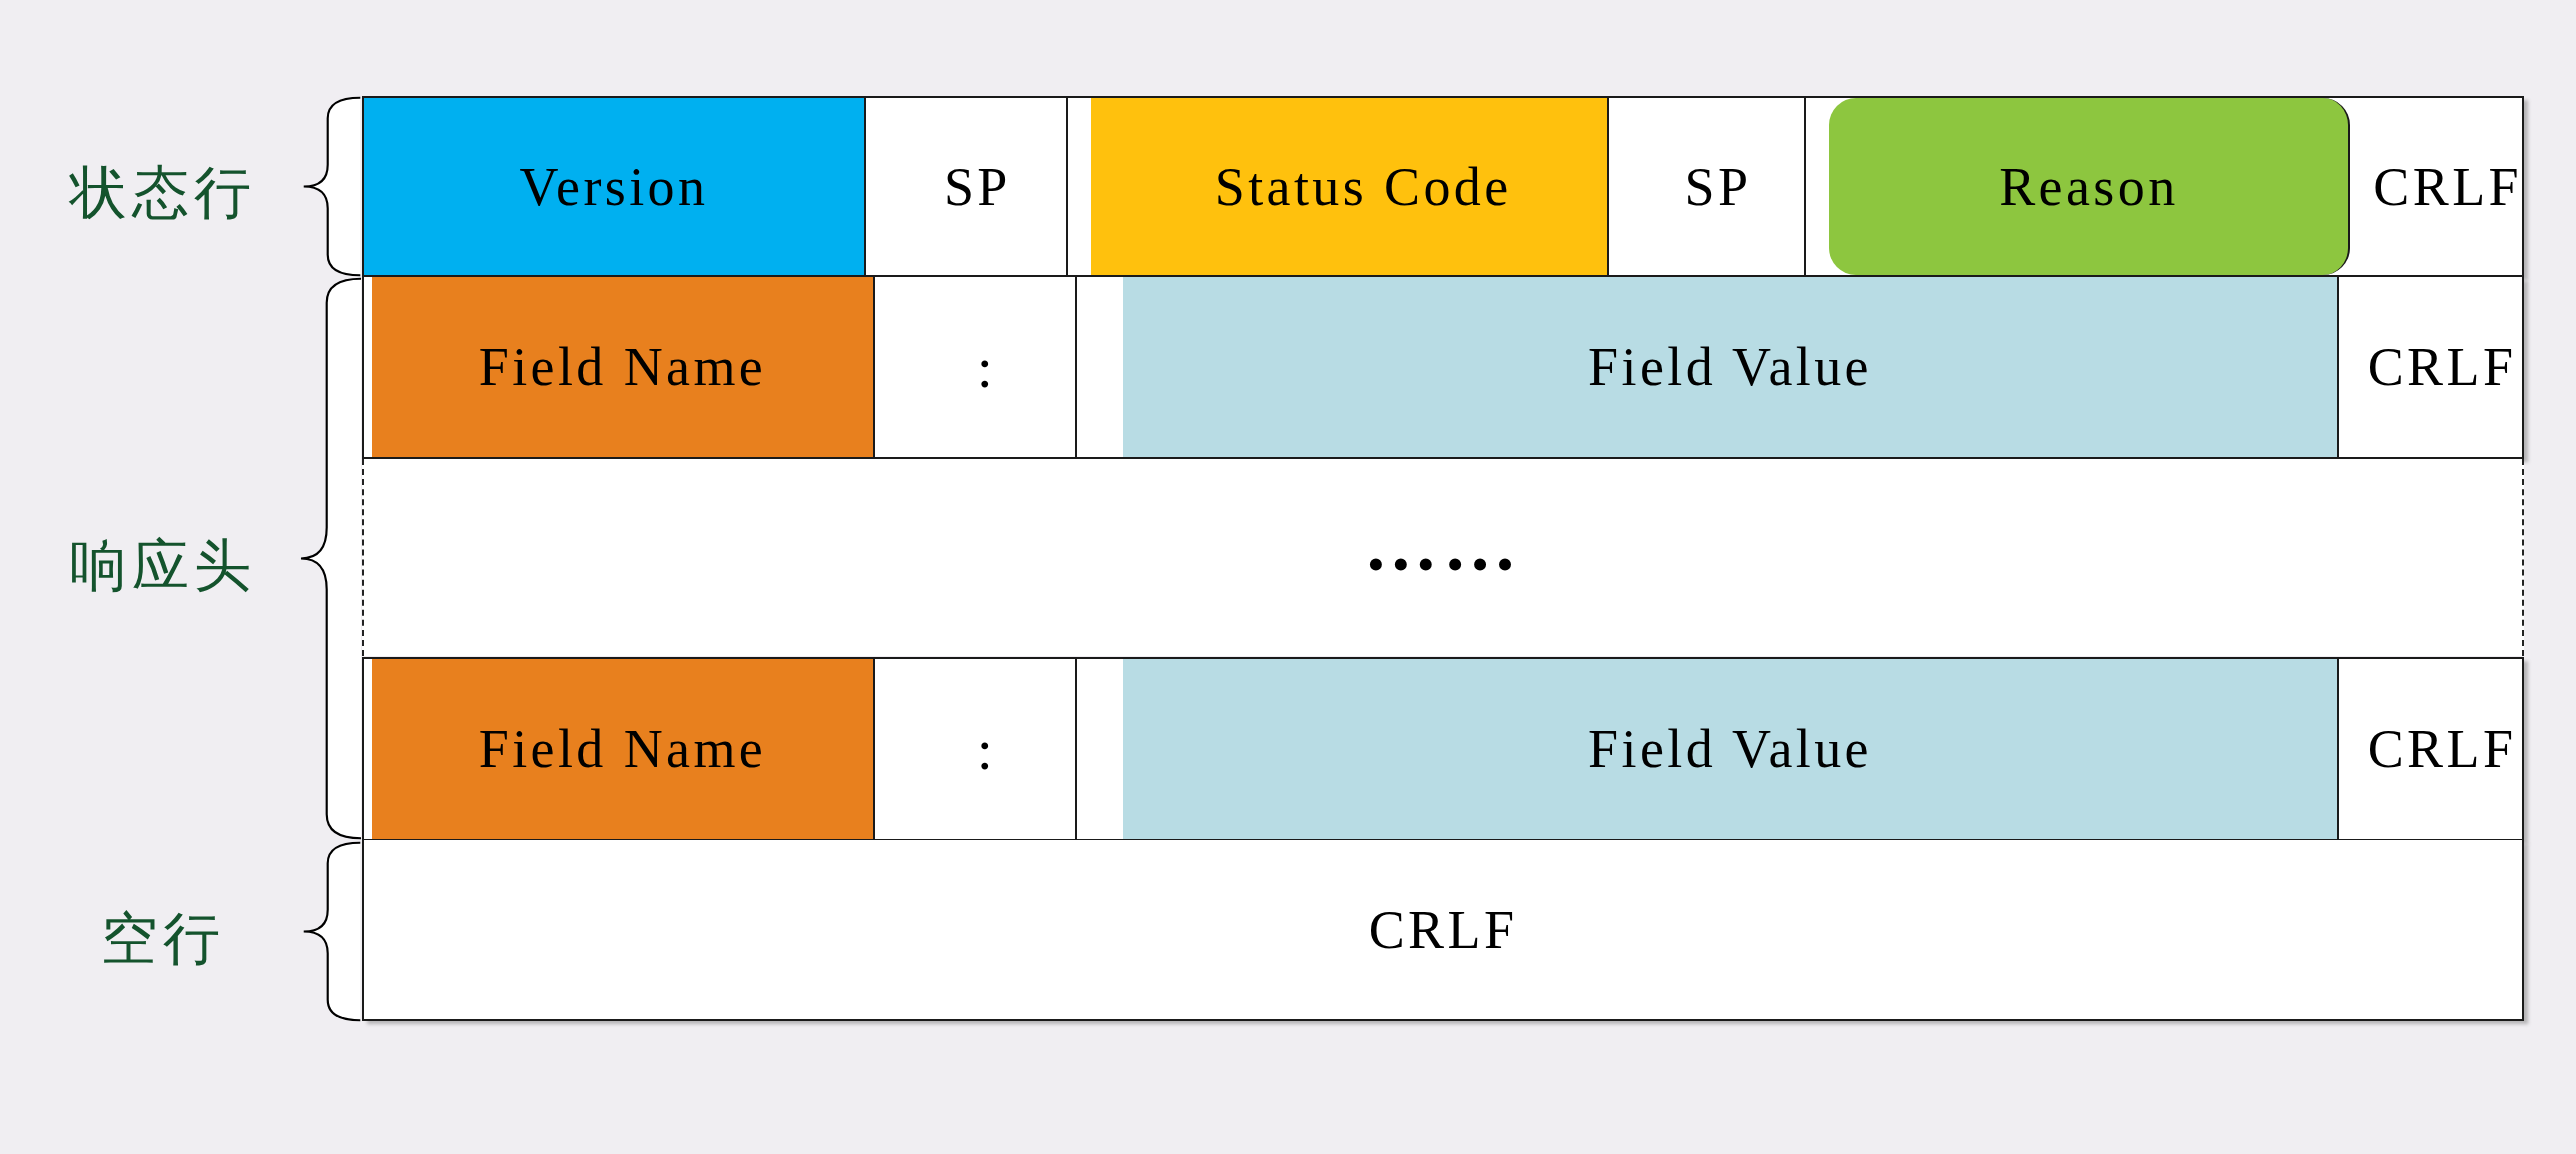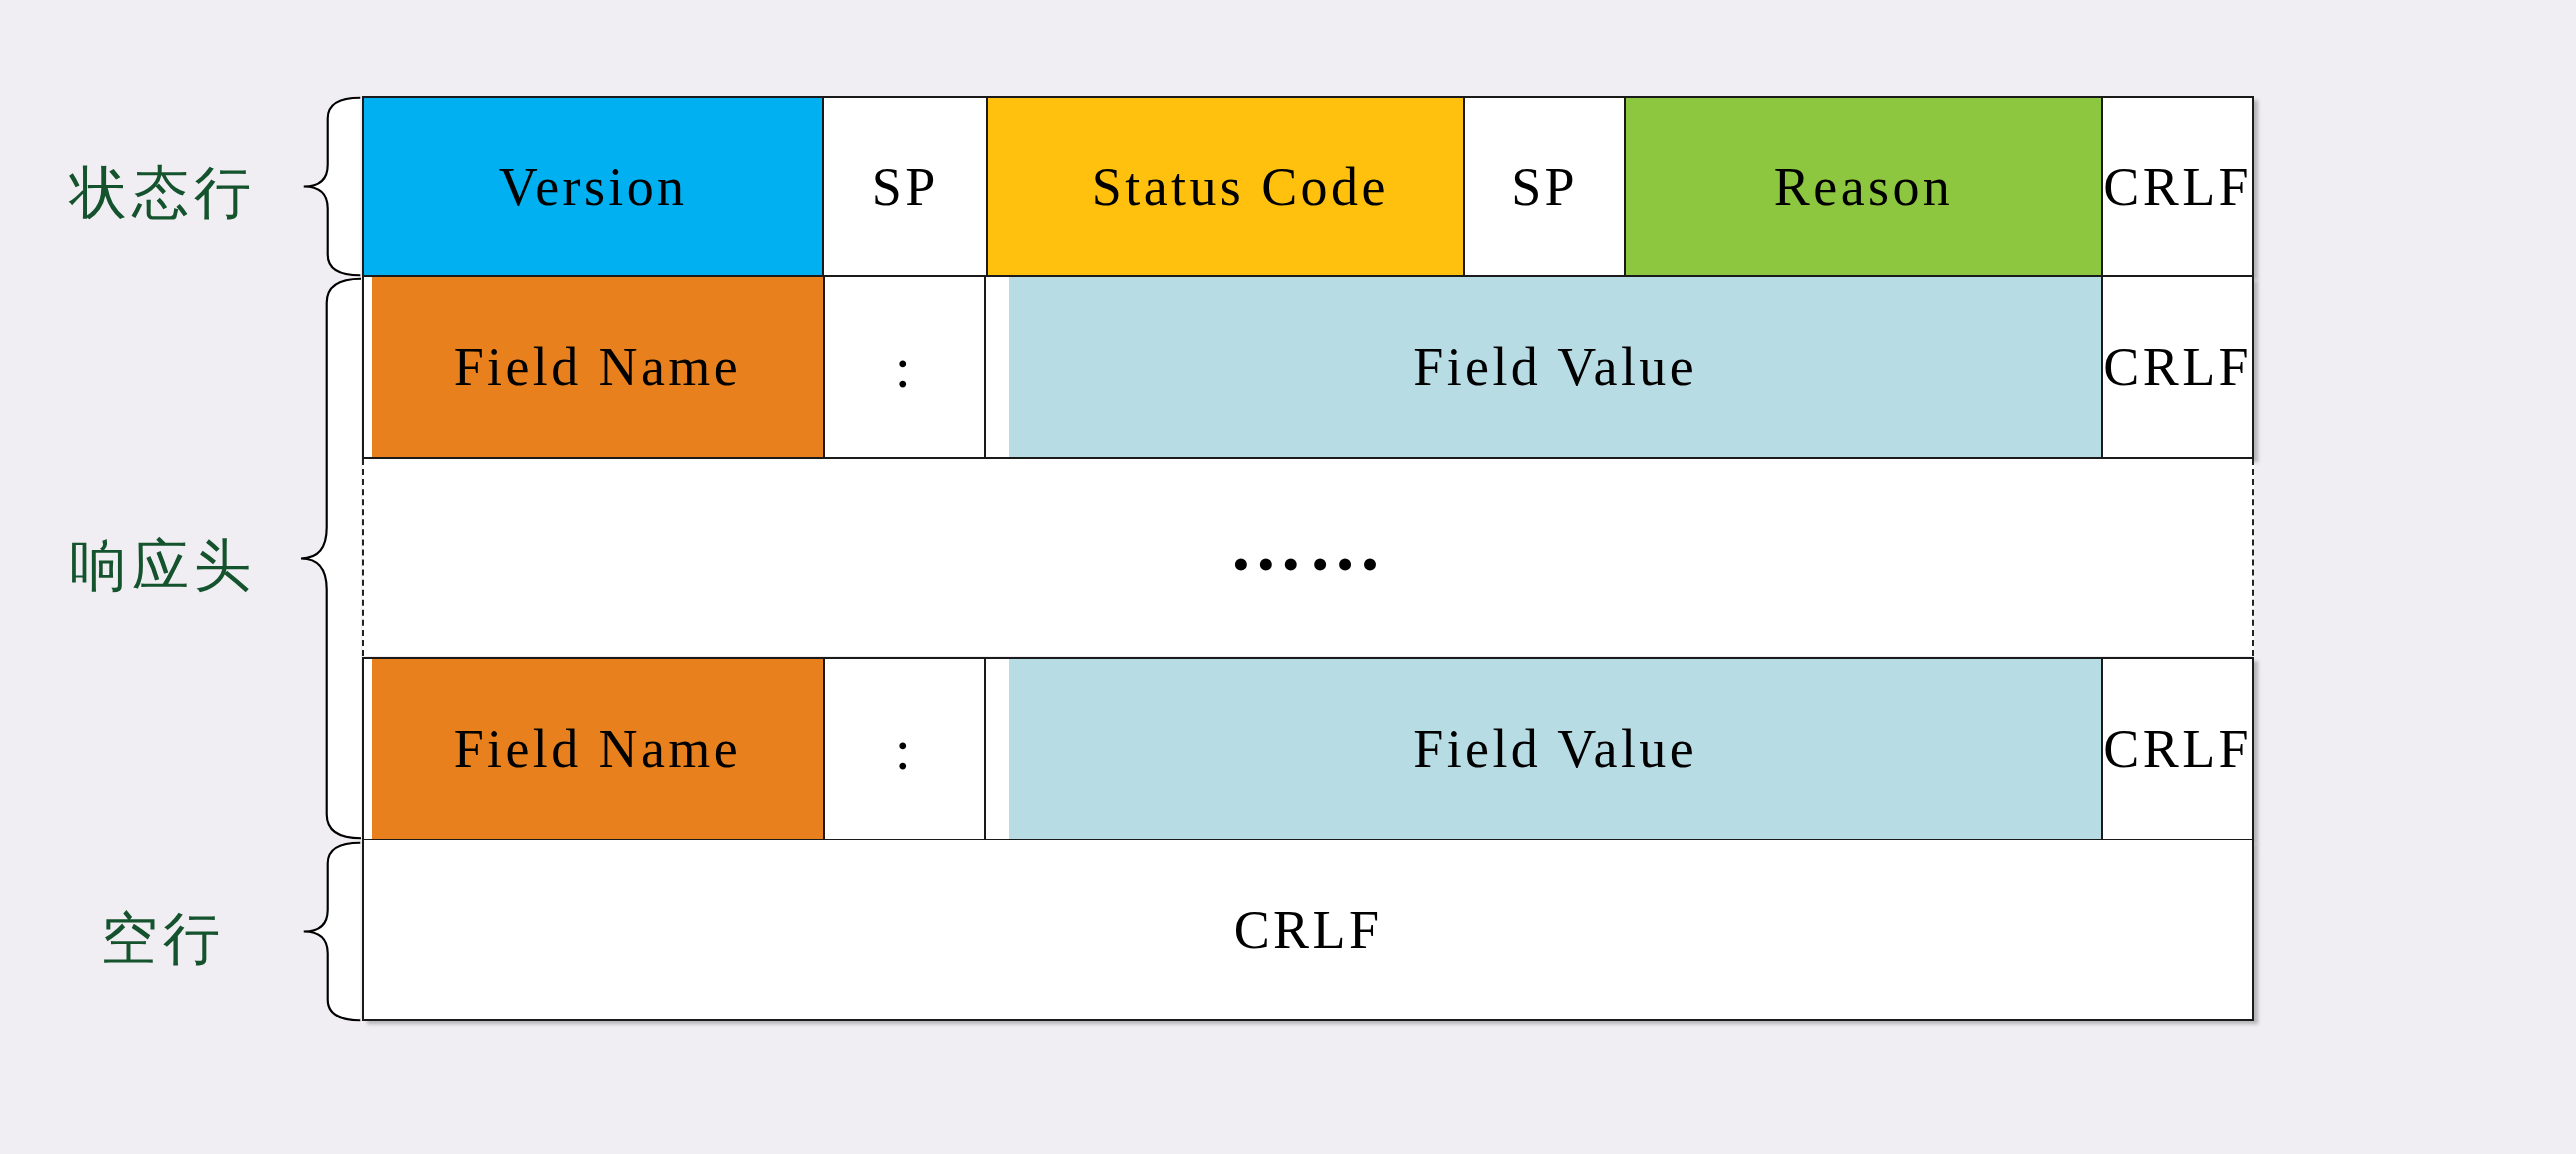--- a/index.html
+++ b/index.html
@@ -22,22 +22,22 @@
 
   
   .brace{position:absolute;}
   .brace-1{left:302px;top:96px;}
   .brace-2{left:299px;top:277px;}
   .brace-3{left:302px;top:841px;}
 
   
   .table-wrap{position:absolute;left:362px;top:96px;width:2162px;height:926px;}
   .row{
-    position:absolute;left:0;width:1892px;
-    box-sizing:border-box;display:flex;background:#fff;
+    position:absolute;left:0;width:2162px;
+    box-sizing:border-box;display:flex;background:#fff;gap:23px;
   }
   .row.solid{box-shadow:5.2px 4.3px 3.4px rgba(110,110,110,0.45);}
   .r1{top:0;height:181px;border:2.6px solid #1a1a1a;}
   .r2{top:181px;height:182px;border:2.6px solid #1a1a1a;border-top:none;}
   .rdots{top:363px;height:197px;border-left:2.6px dashed #222;border-right:2.6px dashed #222;
          align-items:center;justify-content:center;}
   .r3{top:561px;height:184px;border:2.6px solid #1a1a1a;}
   .r4{top:744px;height:181px;border:2.6px solid #1a1a1a;border-top:none;
       align-items:center;justify-content:center;}
 
@@ -82,21 +82,21 @@
   <div class="side-label lbl-blank">空行</div>
   <div class="side-label lbl-headers">响应头</div>
 
   <div class="table-wrap">
 
     <div class="row r1 solid">
       <div class="cell w-version" style="background: rgb(0, 176, 240);">Version</div>
       <div class="cell w-sp" style="background: rgb(255, 255, 255);">SP</div>
       <div class="cell w-status" style="background: rgb(255, 193, 13); padding-left: 29px;">Status Code</div>
       <div class="cell w-sp2" style="background: rgb(255, 255, 255);">SP</div>
-      <div class="cell w-reason" style="background: rgb(141, 198, 63);">Reason</div>
+      <div class="cell w-reason" style="background: rgb(141, 198, 63); border-radius: 27px;">Reason</div>
       <div class="cell last" style="background: rgb(255, 255, 255);">CRLF</div>
     </div>
 
     <div class="row r2 solid">
       <div class="cell w-fieldname" style="background: rgb(232, 128, 30);">Field Name</div>
       <div class="cell w-colon" style="background: rgb(255, 255, 255);">:</div>
       <div class="cell w-fieldvalue" style="background: rgb(184, 220, 228);">Field Value</div>
       <div class="cell last" style="background: rgb(255, 255, 255);">CRLF</div>
     </div>
 

